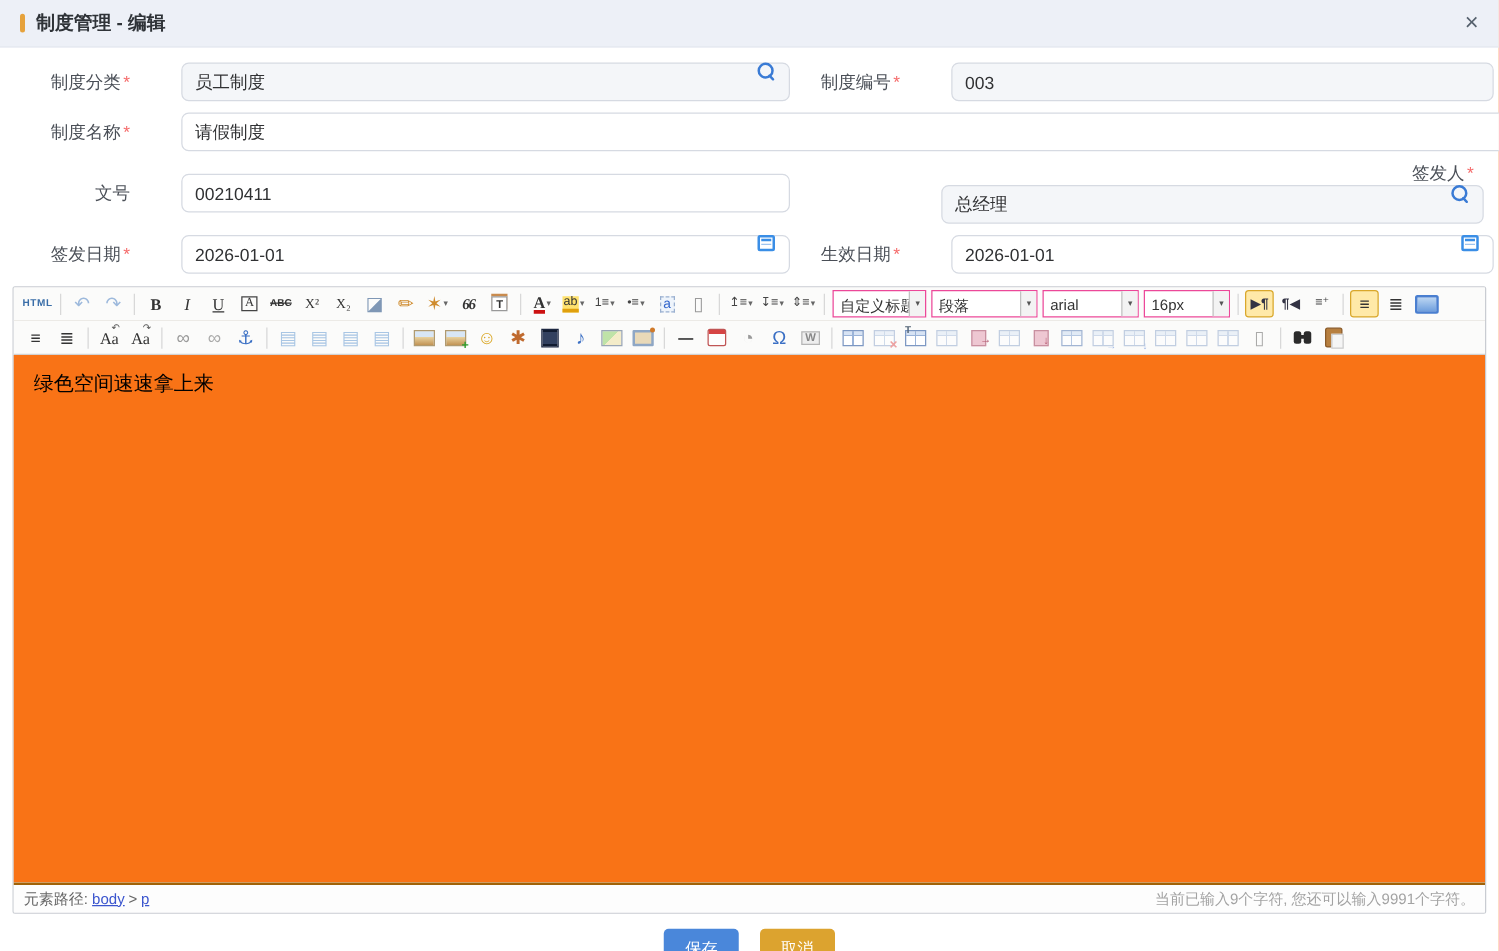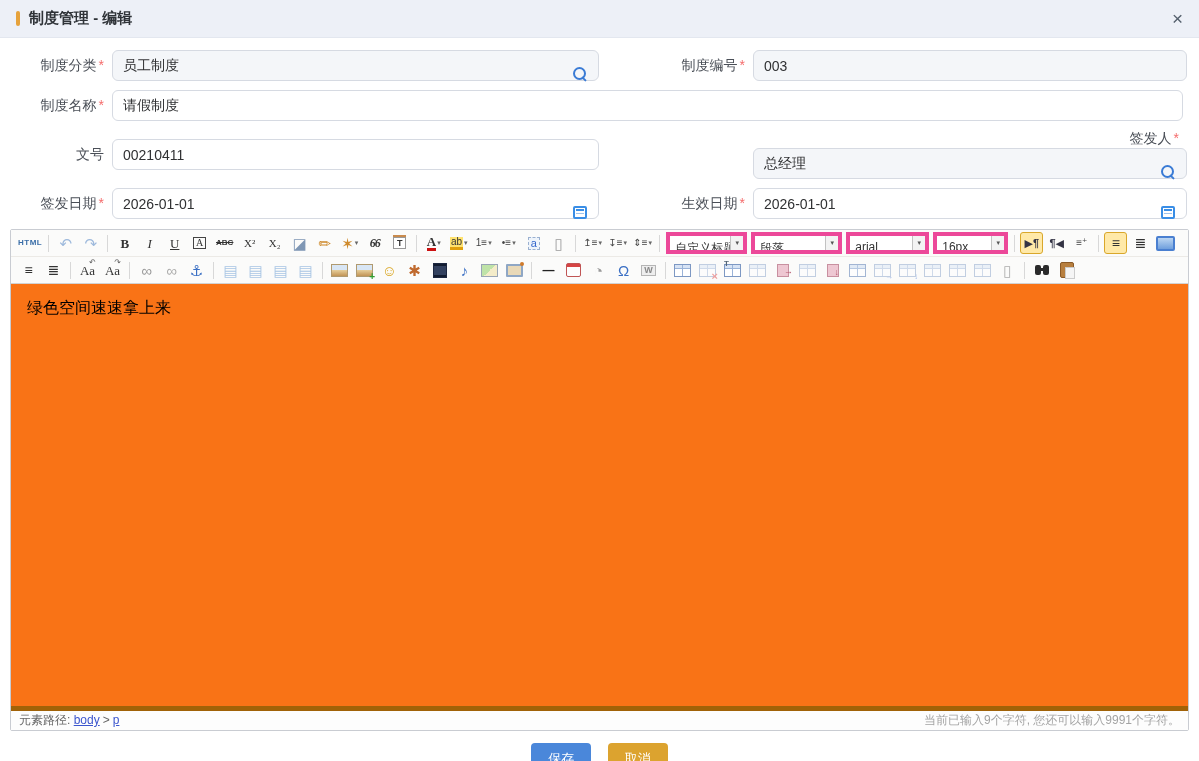--- a/index.html
+++ b/index.html
@@ -17,21 +17,21 @@
   .dlg-title { font-size:15px; font-weight:700; color:#2f3338; }
   .dlg-close { margin-left:auto; font-size:19px; color:#55606d; cursor:pointer; line-height:1; }
   
   .form-area { padding:12px 12px 0 12px; }
   .form-row { display:flex; align-items:center; margin-bottom:9px; }
   .field { display:flex; align-items:center; }
   .lbl { font-size:14px; color:#4a4f57; text-align:right; white-space:nowrap; padding-right:8px; }
   .lbl-1 { width:100px; }
   .lbl-2 { width:96px; margin-left:auto; }
   .star { color:#f56c6c; margin-left:2px; }
-  .input-wrap { position:relative; display:flex; align-items:flex-end; }
+  .input-wrap { position:relative; display:flex; align-items:flex-start;margin-left:33px; }
   .ipt {
     height:31px; border:1px solid #d6dae2; border-radius:6px; background:#fff;
     font-size:14px; color:#303133; padding:0 30px 0 10px;
     font-family:"Liberation Sans","DejaVu Sans",sans-serif; outline:none; width:100%;
   }
   .ipt.noicon { padding-right:10px; }
   .ipt.readonly { background:#f4f6f9; }
   .w-col1 { width:487px; }
   .w-col2 { width:434px; }
   .w-full { width:1071px; }
@@ -117,28 +117,28 @@
   .icn-merge::before { content:""; display:block; width:10px; height:11px; border:1px solid #c890a0; background:#eec7d2; }
   .icn-merge::after { content:"→"; position:absolute; right:0; top:6px; font-size:9px; color:#b5566e; }
   .icn-merge.down::after { content:"↓"; right:4px; top:7px; }
   .icn-binoc::before { content:""; display:block; width:6px; height:10px; background:#2b2b2b;
     border-radius:2px; box-shadow:8px 0 0 #2b2b2b; margin-right:8px; }
   .icn-binoc::after { content:""; position:absolute; left:9px; top:8px; width:4px; height:3px; background:#2b2b2b; }
   .icn-paste::before { content:""; display:block; width:12px; height:14px; border:1px solid #8a5a28;
     border-radius:2px; background:#b77f3f; }
   .icn-paste::after { content:""; position:absolute; width:8px; height:10px; background:#f5f5f5;
     border:1px solid #cccccc; right:2px; bottom:1px; }
-  .tb-select { height:22px; background:#fff; border:4px solid #ec4899; display:inline-flex;
+  .tb-select { height:22px; background:#fff; border:1px solid #ec4899; display:inline-flex;
     align-items:stretch; margin:0 2px; cursor:pointer; flex:none; }
   .tb-select .lab { font-size:12px; color:#333; padding:4px 3px 0 5px; white-space:nowrap; overflow:hidden; }
   .tb-select .da { width:13px; border-left:1px solid #c2c2c2; background:#f3f3f3; display:flex;
     align-items:center; justify-content:center; font-size:7px; color:#555; }
   .edit-body { height:422px; background:#f97316; padding:12px 16px; font-size:16px; color:#000;
     line-height:1.5; cursor:text; }
-  .edit-status { height:24px; background:#fdfdfd; border-top:5px solid #a16207; display:flex;
+  .edit-status { height:24px; background:#fdfdfd; border-top:2px solid #a16207; display:flex;
     align-items:center; padding:0 8px; font-size:12px; color:#666; }
   .path a { color:#3b55ce; text-decoration:underline; cursor:pointer; }
   .path .gtsep { margin:0 3px; color:#666; }
   .counter { margin-left:auto; color:#a3a3a3; }
   
   .dlg-footer { text-align:center; margin-top:12px; }
   .btn { display:inline-block; border:none; border-radius:4px; color:#fff; font-size:13px;
     padding:7px 17px; margin:0 6px; cursor:pointer; font-family:Liberation Sans, sans-serif; }
   .btn-save { background:#4a87da; }
   .btn-cancel { background:#dca32f; }

